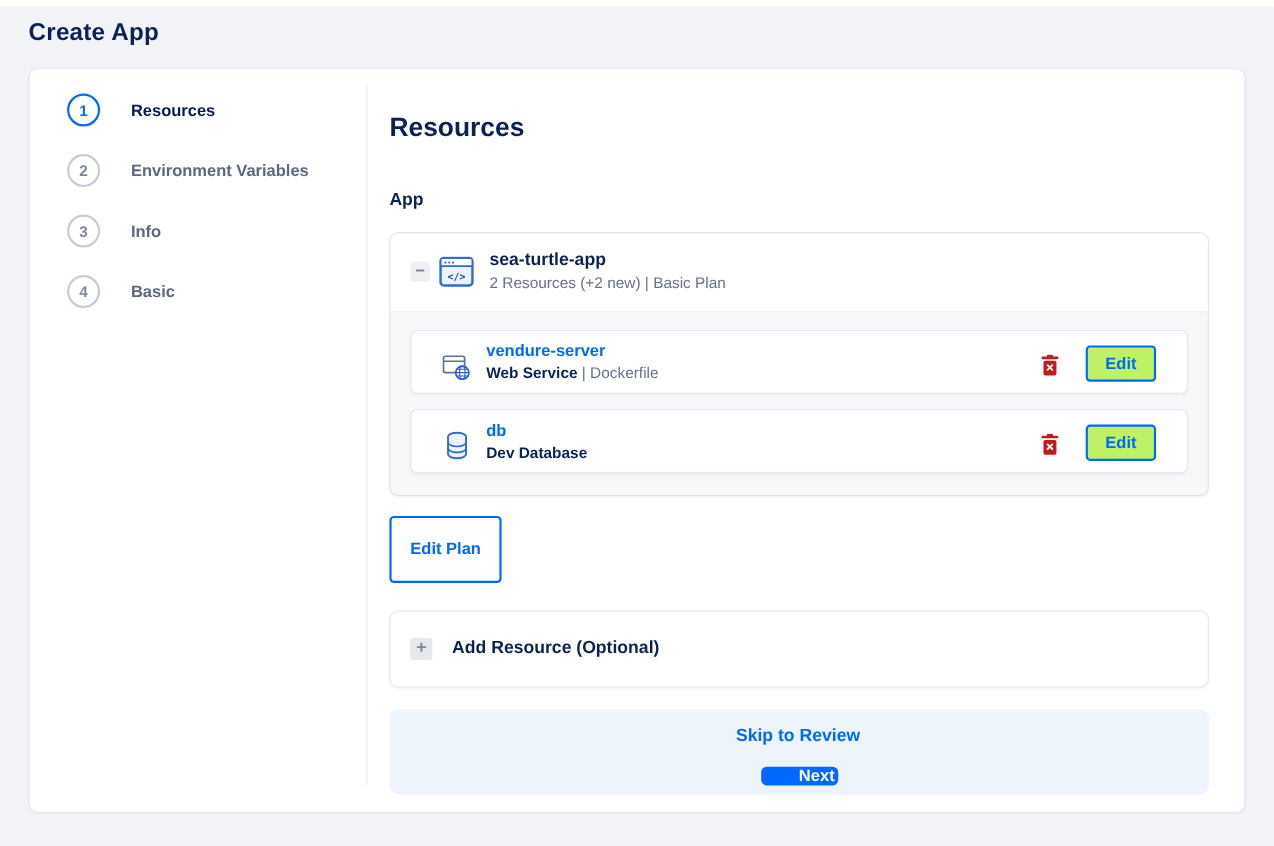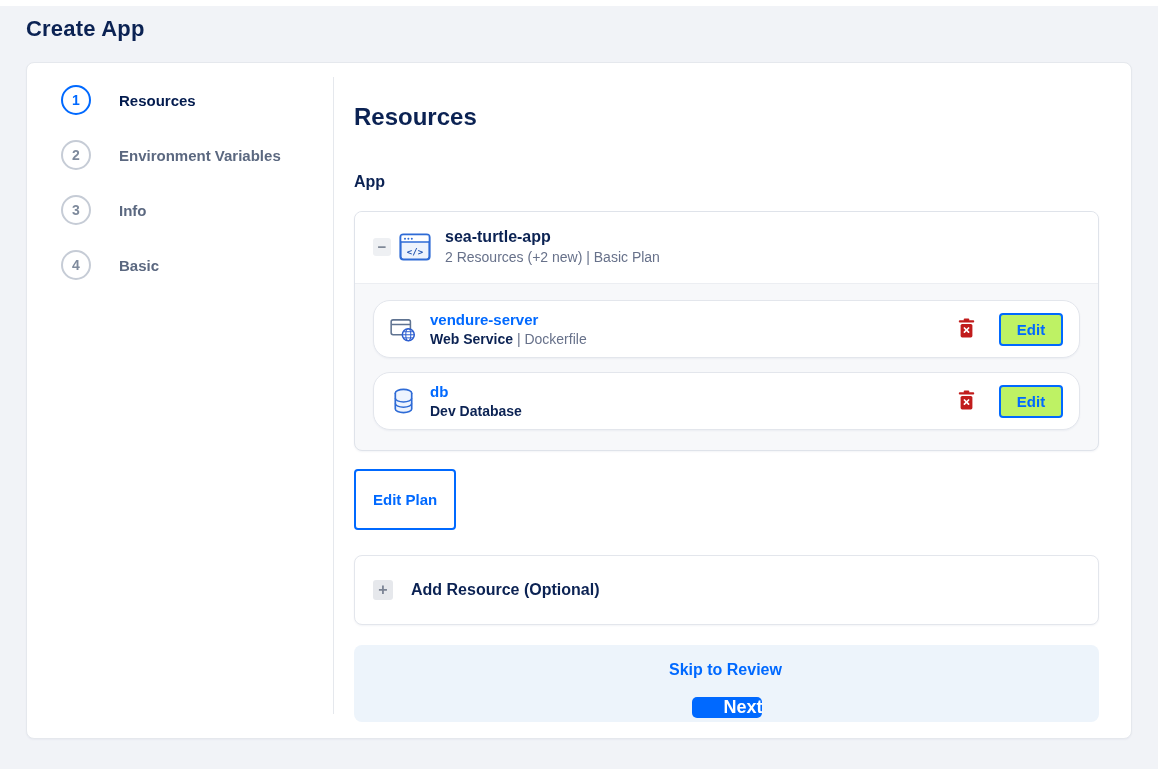--- a/index.html
+++ b/index.html
@@ -60,24 +60,24 @@
     width: 18px; height: 18px; border: none; background: #eef0f3; border-radius: 3px;
     color: #7b8494; font-size: 15px; font-weight: 700; line-height: 16px;
     cursor: pointer; margin-right: 8px; display: flex; align-items: center; justify-content: center;
   }
   .app-icon-wrap { margin-right: 14px; display: flex; align-items: center; }
   .app-title { font-size: 16px; font-weight: 700; color: #0b2253; margin-bottom: 3px; }
   .app-subtitle { font-size: 14px; color: #67718a; }
 
   .app-card-body { padding: 16px 18px 20px 18px; }
   .resource-row {
-    background: #ffffff; border: 1px solid #e3e6ec; border-radius: 17px;
+    background: #ffffff; border: 1px solid #e3e6ec; border-radius: 6px;
     box-shadow: 0 1px 2px rgba(15,35,90,.05);
-    display: flex; align-items: center;
-    padding: 10px 16px; min-height: 55px; margin-bottom: 14px;
+    display: flex; align-items: flex-end;
+    padding: 10px 28px; min-height: 55px; margin-bottom: 14px;
   }
   .resource-row:last-child { margin-bottom: 0; }
   .res-icon { margin-right: 14px; display: flex; align-items: center; width: 26px; justify-content: center; }
   .res-text { flex: 1; }
   .res-name { font-size: 15px; font-weight: 700; color: #0069ff; text-decoration: none; display: inline-block; margin-bottom: 3px; cursor: pointer; }
   .res-meta { font-size: 14px; }
   .res-type { font-weight: 700; color: #0b2253; }
   .res-detail { color: #67718a; font-weight: 400; }
   .trash-btn { background: none; border: none; cursor: pointer; padding: 2px; margin-right: 22px; display: flex; align-items: center; }
   .edit-btn {
@@ -107,21 +107,21 @@
   .add-label { font-size: 16px; font-weight: 700; color: #0b2253; }
 
   .footer-bar {
     background: #edf4fb; border-radius: 8px;
     display: flex; align-items: center; gap: 18px;
     padding: 16px 19px; height: 77px; flex-direction: column;
   }
   .skip-link { color: #0069ff; font-size: 16px; font-weight: 700; text-decoration: none; cursor: pointer; padding-right: 2px; }
   .next-btn {
     background: #0069ff; color: #ffffff; border: none; border-radius: 5px;
-    font-family: inherit; font-size: 18px; font-weight: 700;
+    font-family: inherit; font-size: 15px; font-weight: 700;
     width: 70px; height: 44px; cursor: pointer; padding-left: 32px;
   }
 </style>
 </head>
 <body>
 
 <div class="top-strip"></div>
 
 <div class="page-header">
   <h1 class="page-title">Create App</h1>

